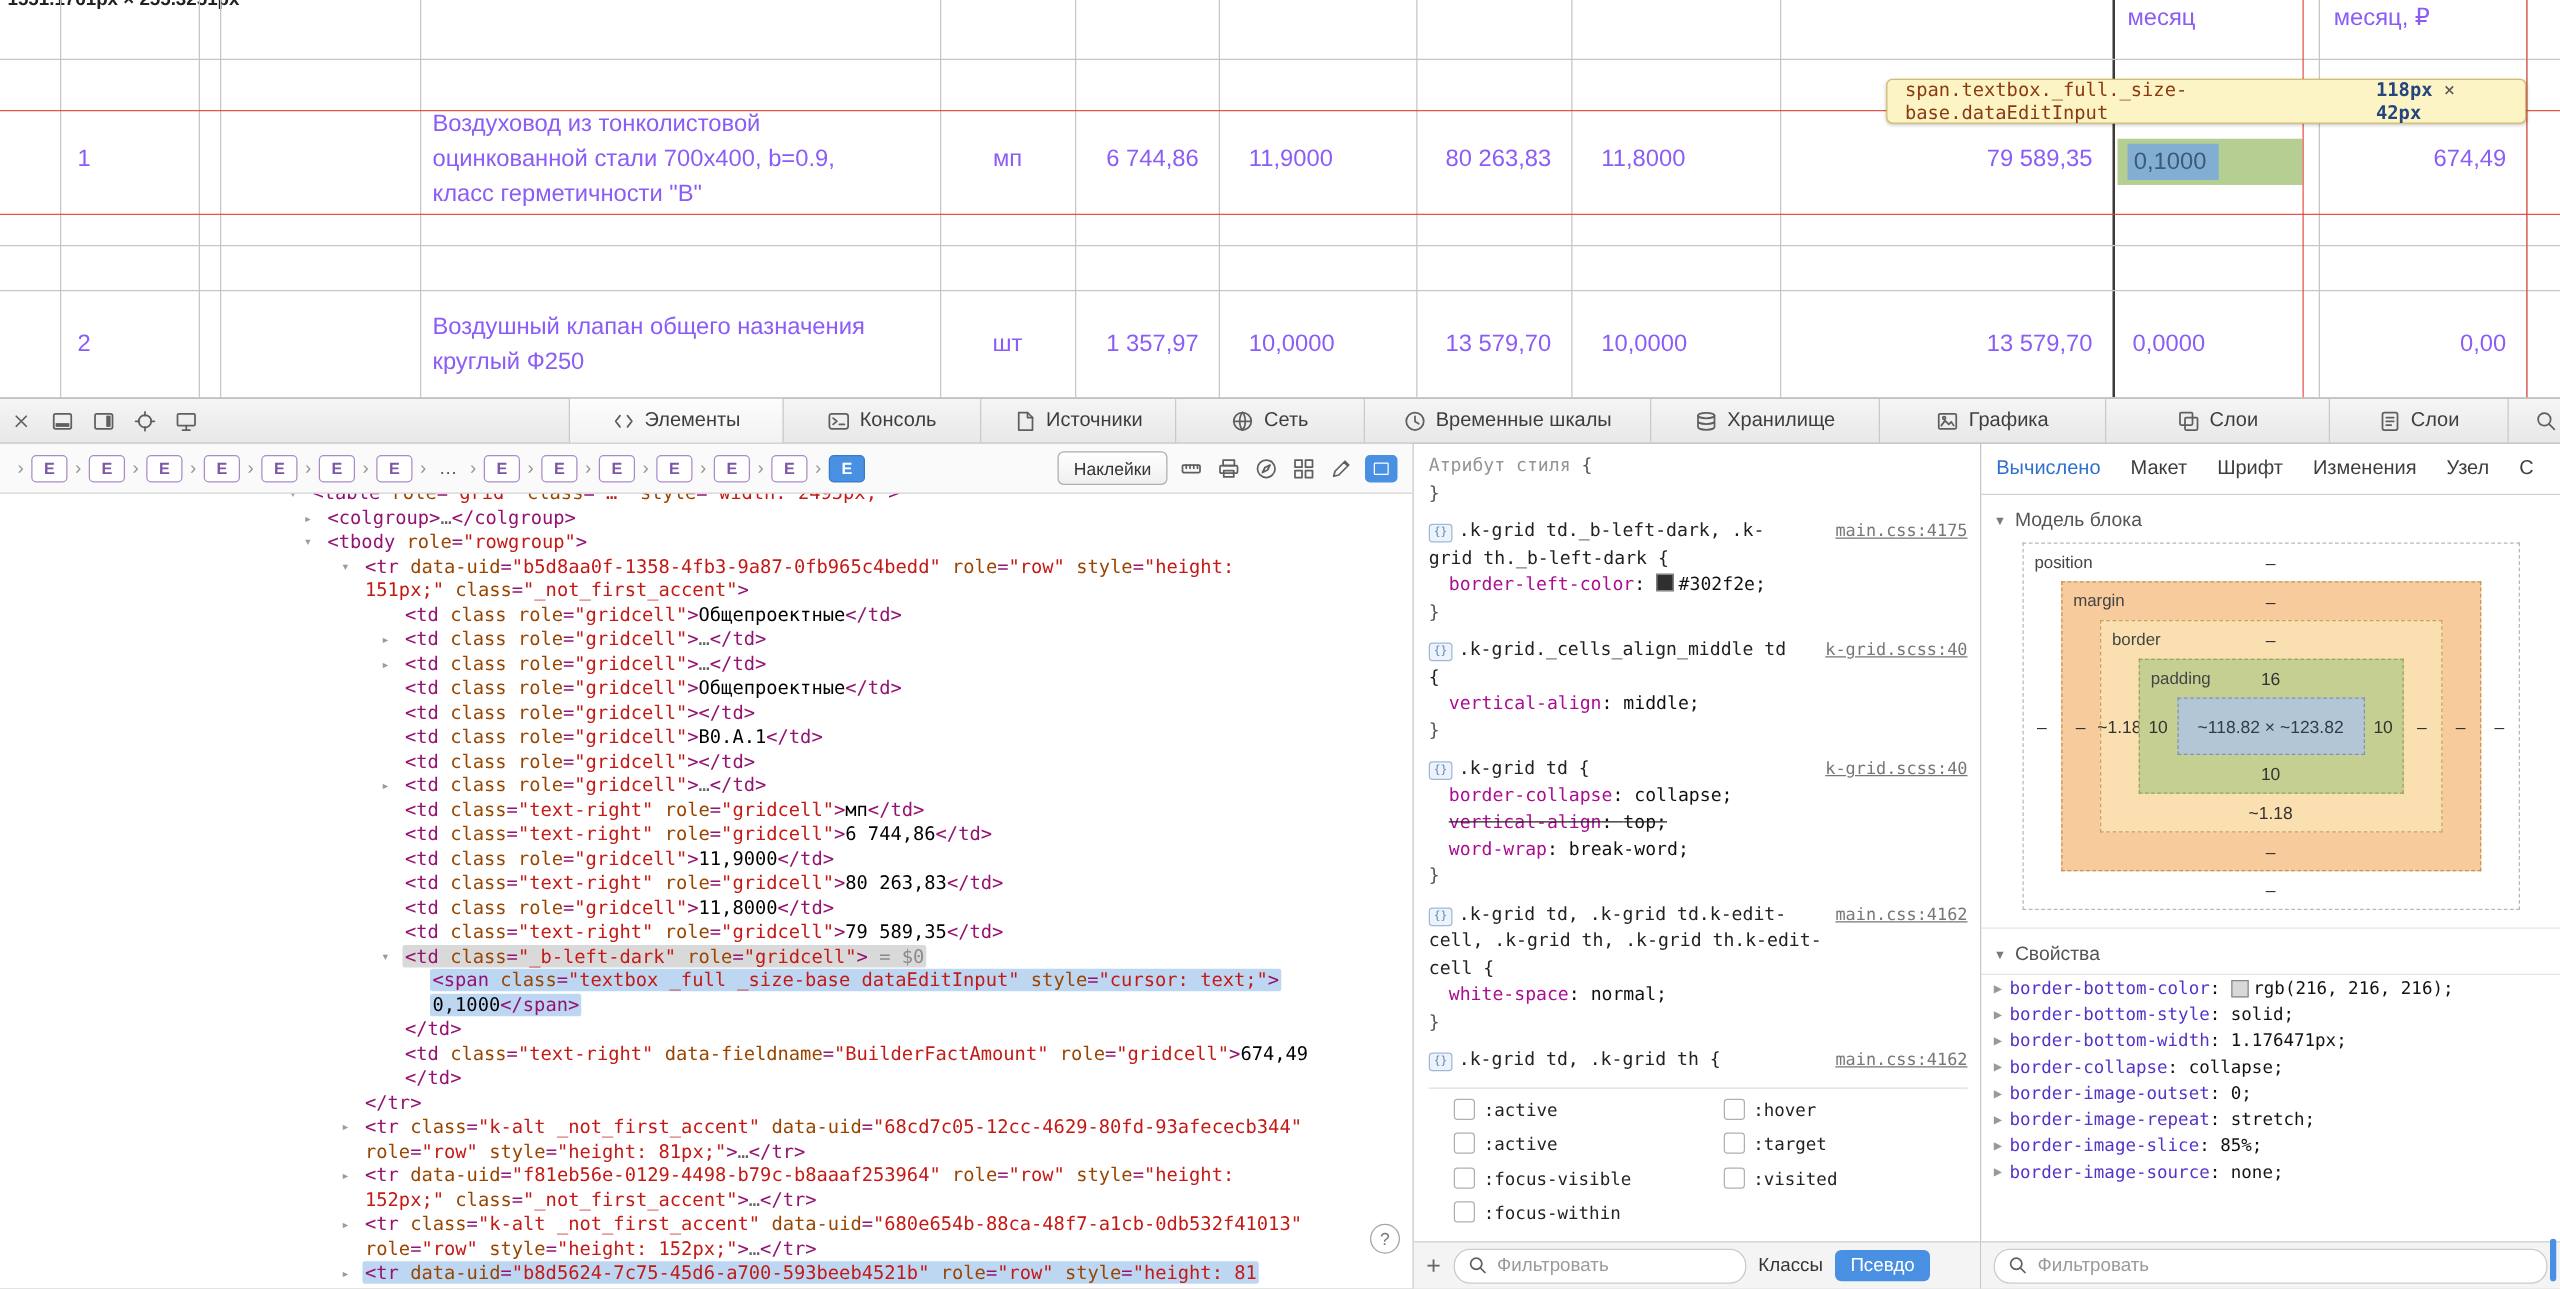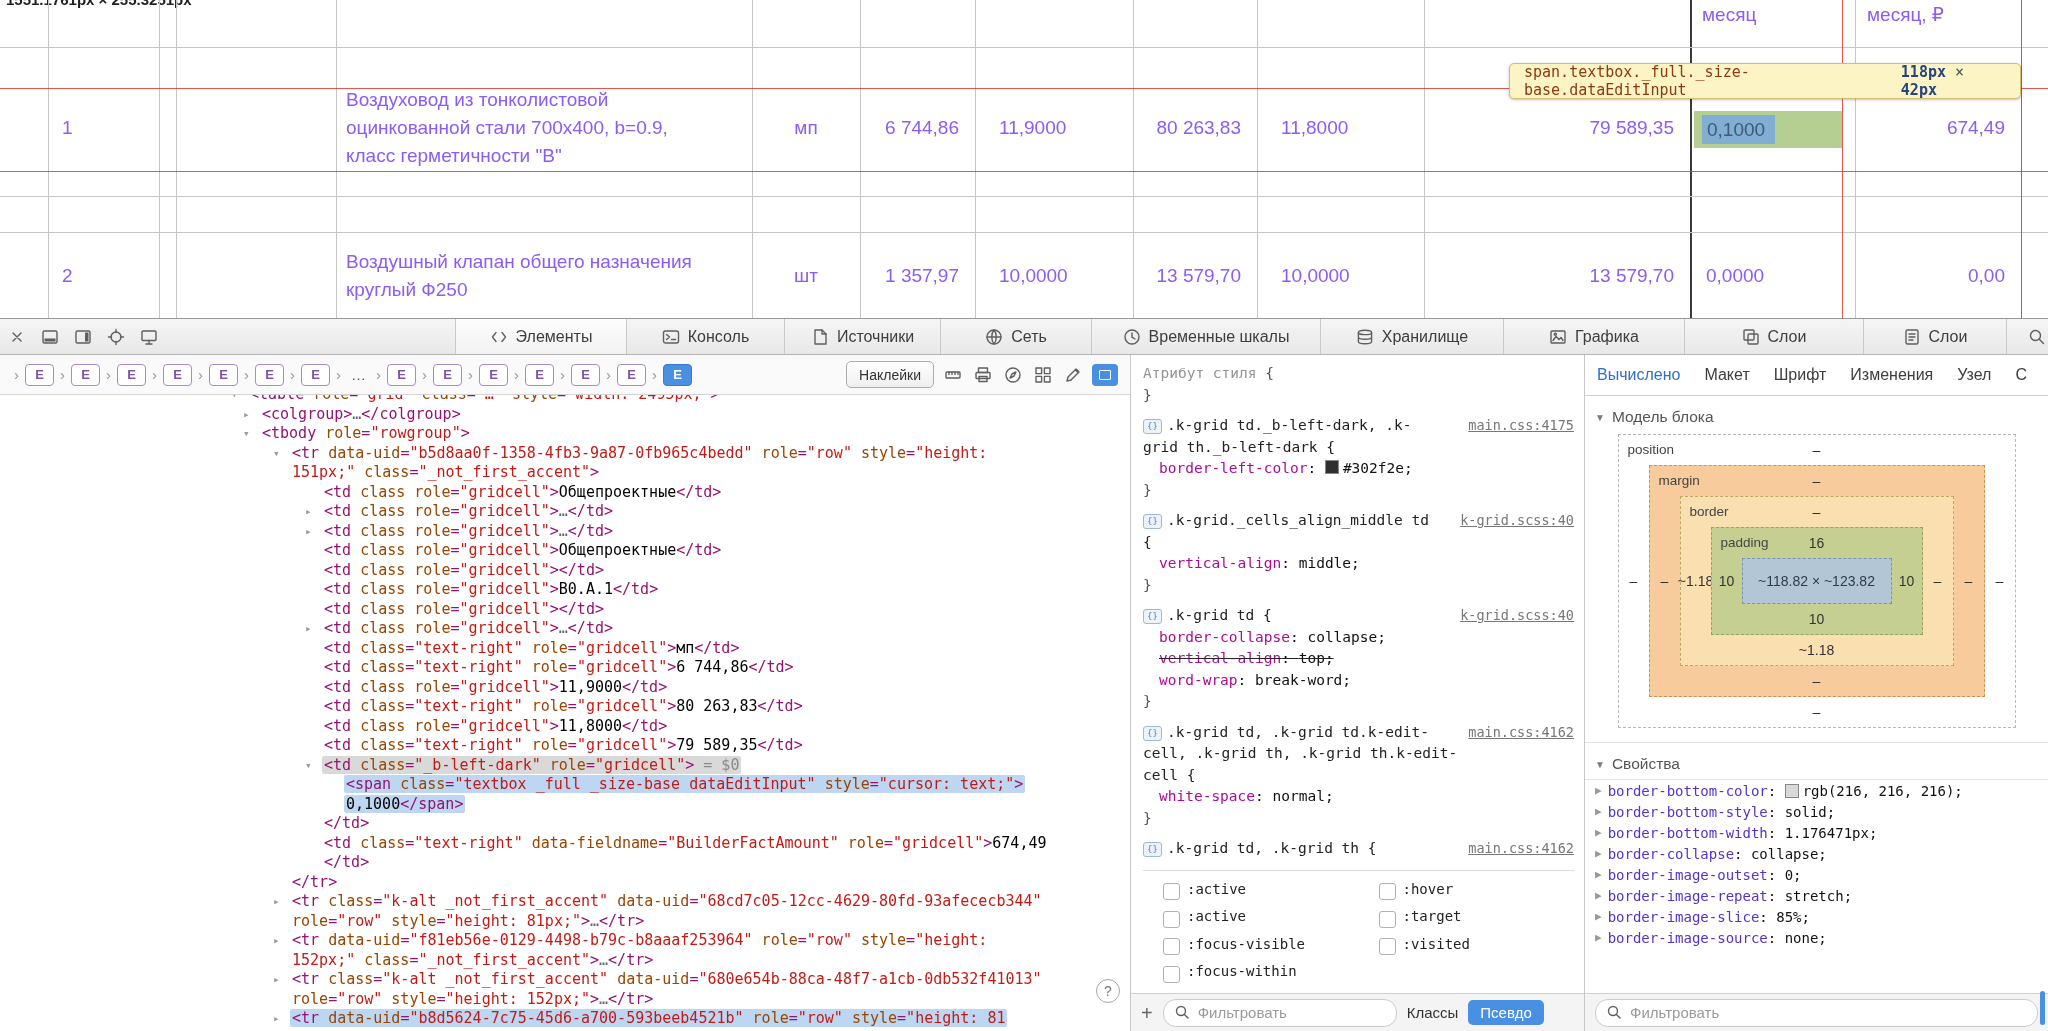--- a/index.html
+++ b/index.html
@@ -72,21 +72,21 @@
   .prop{padding-left:16px;}
   .pn{color:#aa0d91}.pvx{color:#111}.brace{color:#555}
   .struck{text-decoration:line-through;}
   .inline-lab{color:#949494;}
   .rule{margin-bottom:9px;}
   .rule-ic{display:inline-flex;align-items:center;justify-content:center;width:17px;height:13px;border:1px solid #9fb7da;
            border-radius:3px;background:#edf3fb;color:#5b83b8;font-size:9px;margin-right:5px;vertical-align:1px;}
   .swatch{display:inline-block;width:12px;height:12px;border:1px solid #888;vertical-align:-1px;margin-right:4px;}
   #pseudo{border-top:1px solid #ddd;margin-top:10px;padding-top:8px;display:grid;grid-template-columns:1fr 1fr;row-gap:6px;
           font-size:14px;color:#222;}
-  .ps-item{display:flex;align-items:flex-end;gap:7px;padding-left:20px;}
+  .ps-item{display:flex;align-items:flex-start;gap:7px;padding-left:20px;}
   .cb{width:15px;height:15px;border:1px solid #b0b0b0;border-radius:3px;background:#fff;flex:none;}
   .panelbar{position:absolute;height:38px;bottom:0;border-top:1px solid #cfcfcf;background:#f4f4f4;display:flex;
             align-items:center;padding:0 10px;gap:10px;box-sizing:border-box;font-size:15px;}
   #stylesbar{left:1131px;width:453px;}
   #computedbar{left:1585px;width:463px;}
   .plus{color:#666;font-size:20px;line-height:20px;}
   .filterpill{display:flex;align-items:center;gap:6px;height:26px;border:1px solid #ccc;border-radius:13px;background:#fff;
               padding:0 10px;color:#9a9a9a;flex:1;}
   .btn-text{color:#333;}
   .btn-blue{height:25px;padding:0 12px;border-radius:5px;background:#4a90e2;color:#fff;display:flex;align-items:center;}

